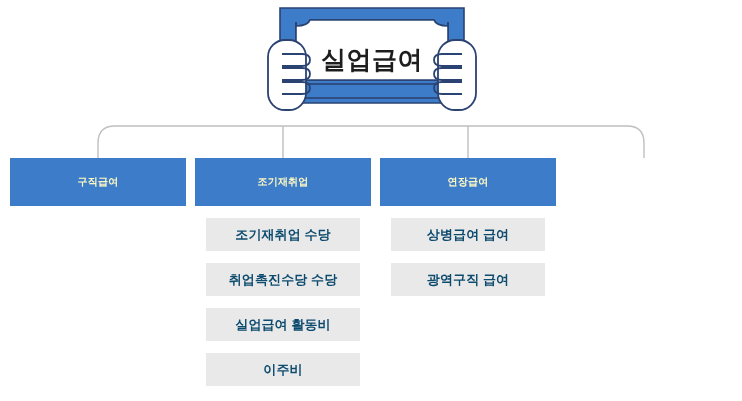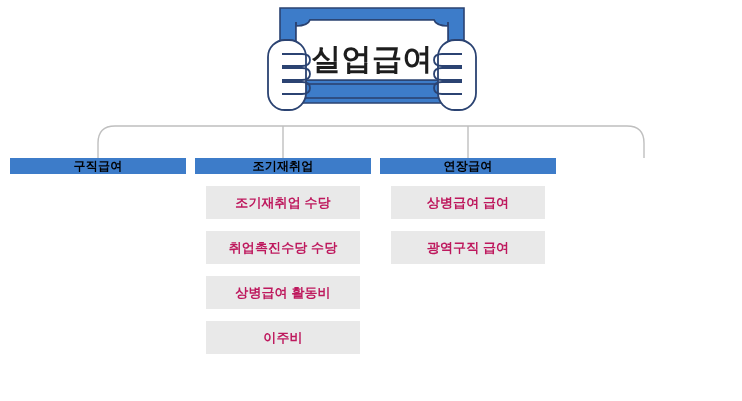--- a/index.html
+++ b/index.html
@@ -35,21 +35,21 @@
   }
   .root-label {
     position: absolute;
     left: 0;
     top: 0;
     width: 220px;
     height: 115px;
     display: flex;
     align-items: center;
     justify-content: center;
-    font-size: 30px;
+    font-size: 25px;
     font-weight: 700;
     color: #1d1d1d;
     letter-spacing: 0.5px;
     pointer-events: none;
   }
 
   
   .connectors {
     position: absolute;
     left: 0;
@@ -72,34 +72,34 @@
     display: flex;
     gap: 9px;
   }
   .column {
     width: 176px;
     display: flex;
     flex-direction: column;
     gap: 12px;
   }
   .node-head {
-    height: 16px;
+    height: 48px;
     background: #3d7cc9;
-    color: #000000;
-    font-size: 12px;
+    color: #fef9c3;
+    font-size: 10px;
     font-weight: 700;
     display: flex;
     align-items: center;
     justify-content: center;
     letter-spacing: 0.2px;
   }
   .node-child {
     height: 33px;
     background: #e9e9e9;
-    color: #be185d;
+    color: #0c4a6e;
     font-size: 13px;
     font-weight: 700;
     display: flex;
     align-items: center;
     justify-content: center;
     letter-spacing: 0.1px;
   }
   .children {
     display: flex;
     flex-direction: column;
@@ -157,21 +157,21 @@
     <div class="column">
       <div class="node-head">구직급여</div>
 
     </div>
 
     <div class="column">
       <div class="node-head">조기재취업</div>
       <div class="children">
         <div class="node-child">조기재취업 수당</div>
         <div class="node-child">취업촉진수당 수당</div>
-        <div class="node-child">상병급여 활동비</div>
+        <div class="node-child">실업급여 활동비</div>
         <div class="node-child">이주비</div>
       </div>
     </div>
 
     <div class="column">
       <div class="node-head">연장급여</div>
       <div class="children">
         <div class="node-child">상병급여 급여</div>
         <div class="node-child">광역구직 급여</div>
       </div>

